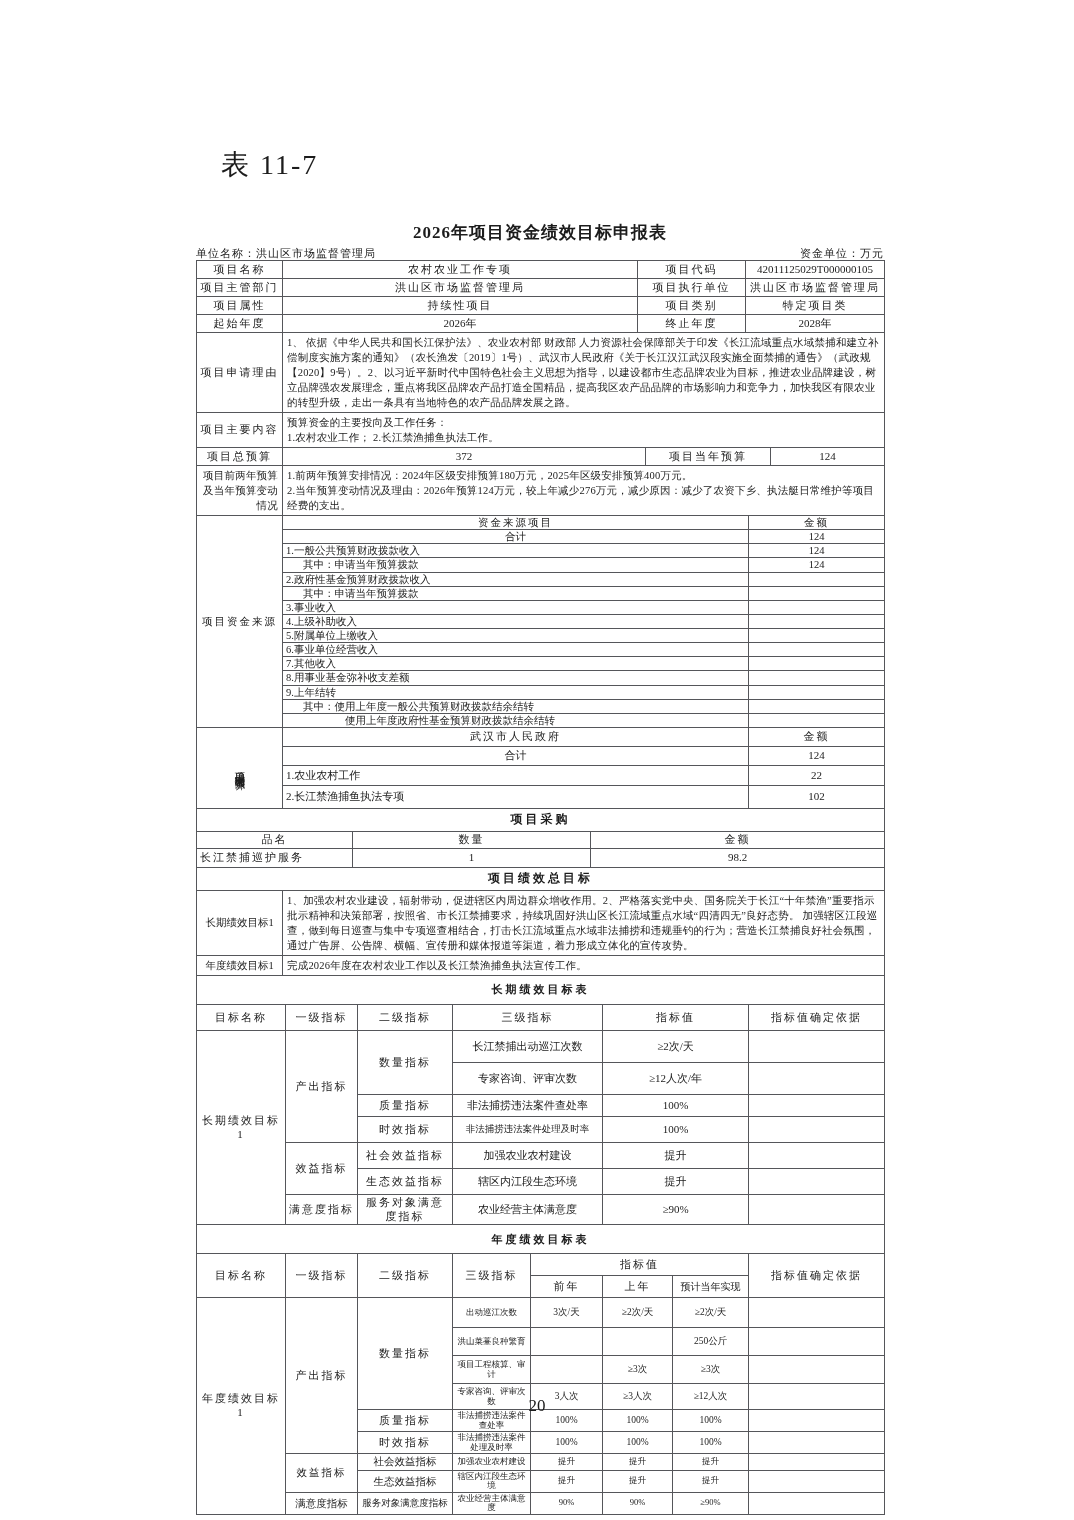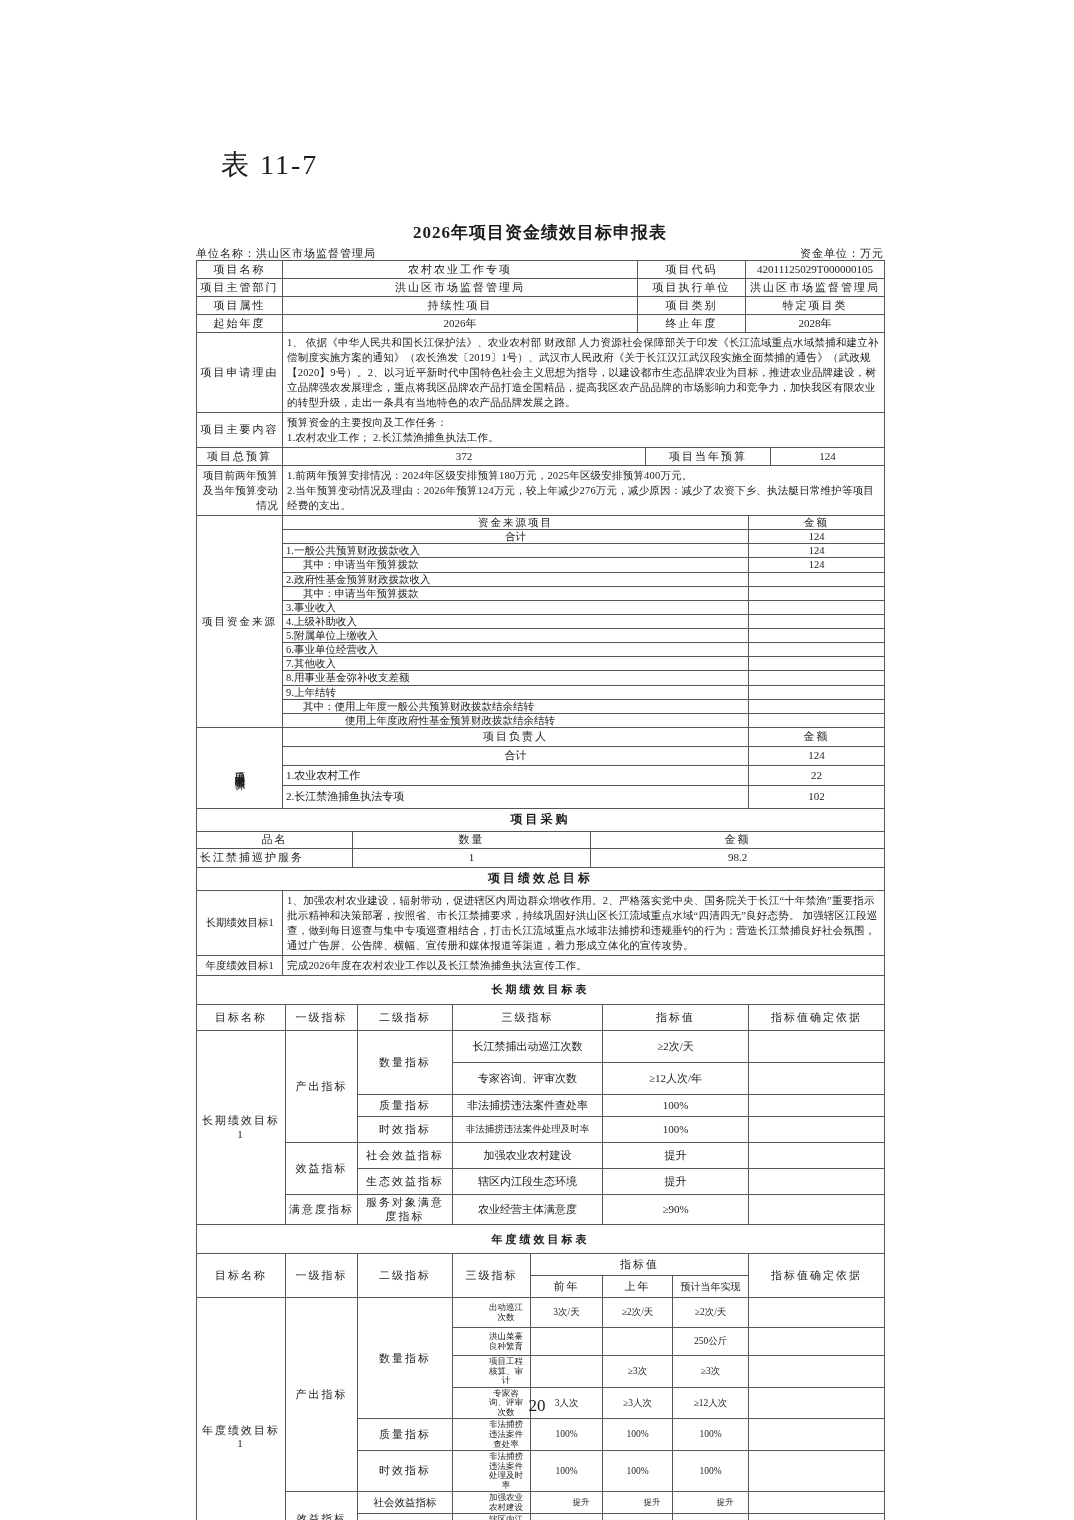--- a/index.html
+++ b/index.html
@@ -20,21 +20,21 @@
   .lbl { letter-spacing:2px; }
   .para { font-size:10.5px; line-height:15px; text-align:left; letter-spacing:0.2px; padding:2px 4px; }
   .sec-hdr { font-weight:bold; font-size:12px; letter-spacing:3px; height:20px;margin-top:8px; }
   .fund td { font-size:10.5px; height:12px; padding:0 3px; }
   .ind1 { padding-left:20px !important; }
   .ind2 { padding-left:62px !important; }
   .vlabel { writing-mode:vertical-rl; text-orientation:upright; margin:0 auto;
             height:78px; font-size:10.5px; line-height:14px; letter-spacing:1px; }
   .goal td { font-size:11px; }
   .sm { font-size:9.5px !important; line-height:1.15 !important; }
-  .xs { font-size:8.5px !important; line-height:1.12 !important;padding-left:32px; }
+  .xs { font-size:8.5px !important; line-height:1.12 !important; }
   .page-num { position:absolute; left:0; top:1396px; width:1074px; text-align:center; font-size:17px; }
 </style>
 </head>
 <body>
 
 <div class="table-label">表 11-7</div>
 <div class="doc-title">2026年项目资金绩效目标申报表</div>
 <div class="meta-row">
   <span>单位名称：洪山区市场监督管理局</span>
   <span>资金单位：万元</span>
@@ -205,21 +205,21 @@
     <colgroup>
         <col style="width:86px">
         <col style="width:466px">
         <col style="width:136px">
       </colgroup>
     <tbody>
         <tr style="height:17px">
       <td rowspan="4">
             <div class="vlabel">项目支出明细预算</div>
           </td>
-      <td class="lbl">项目负责人</td>
+      <td class="lbl">武汉市人民政府</td>
       <td class="lbl">金额</td>
     </tr>
     <tr style="height:17px">
           <td>合计</td>
           <td>124</td>
         </tr>
     <tr style="height:18px">
           <td class="l">1.农业农村工作</td>
           <td>22</td>
         </tr>

